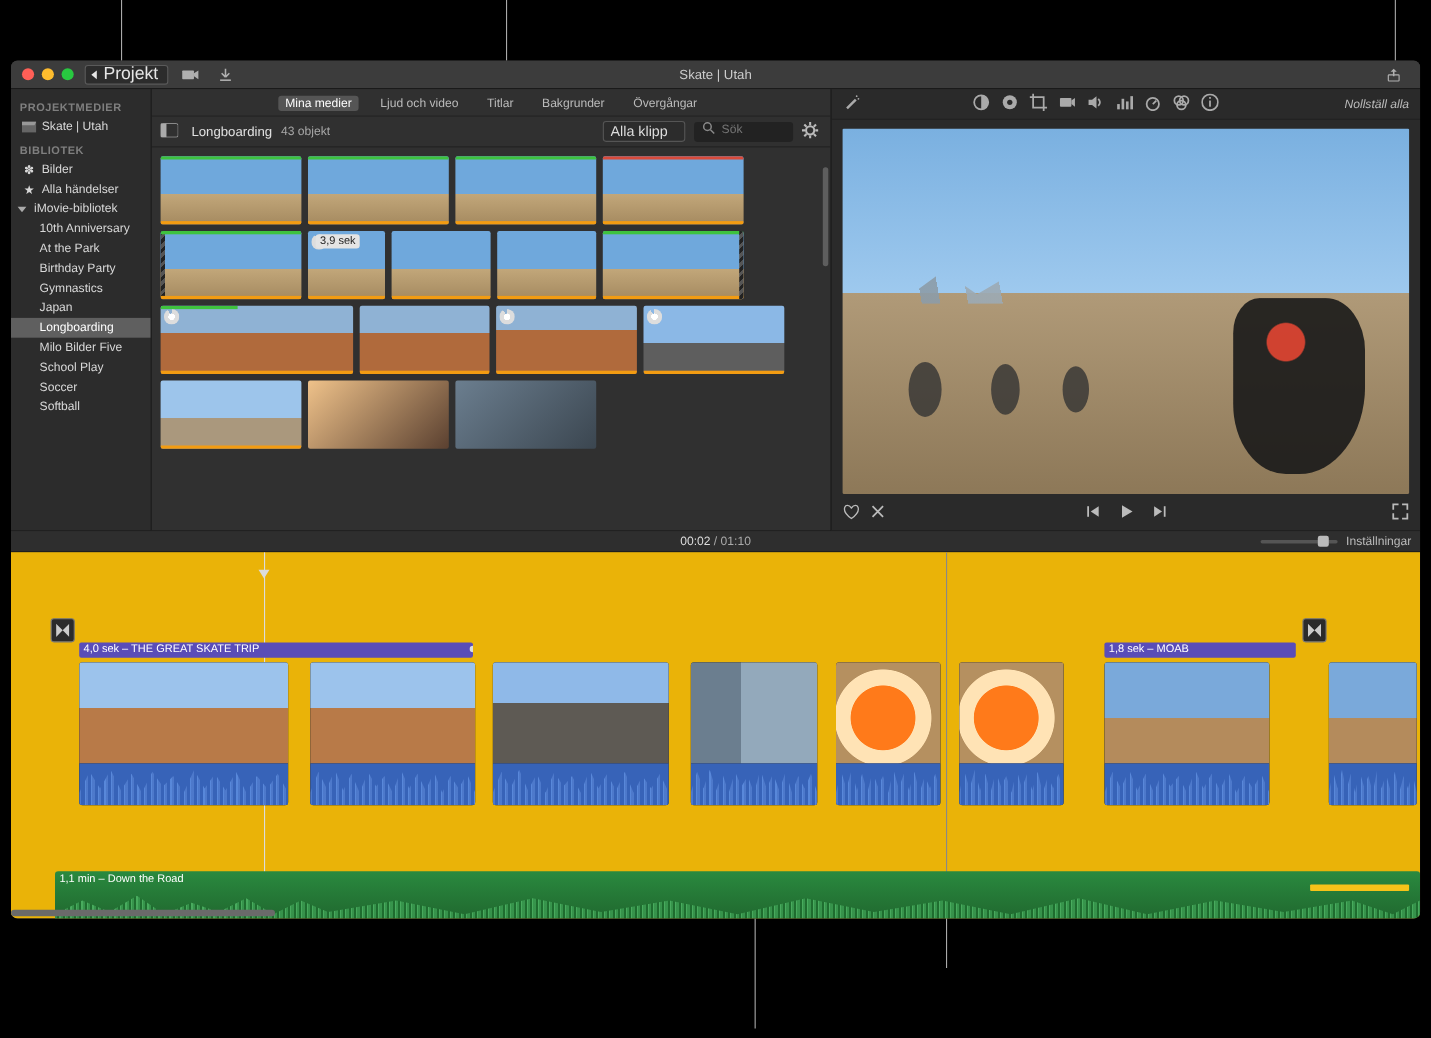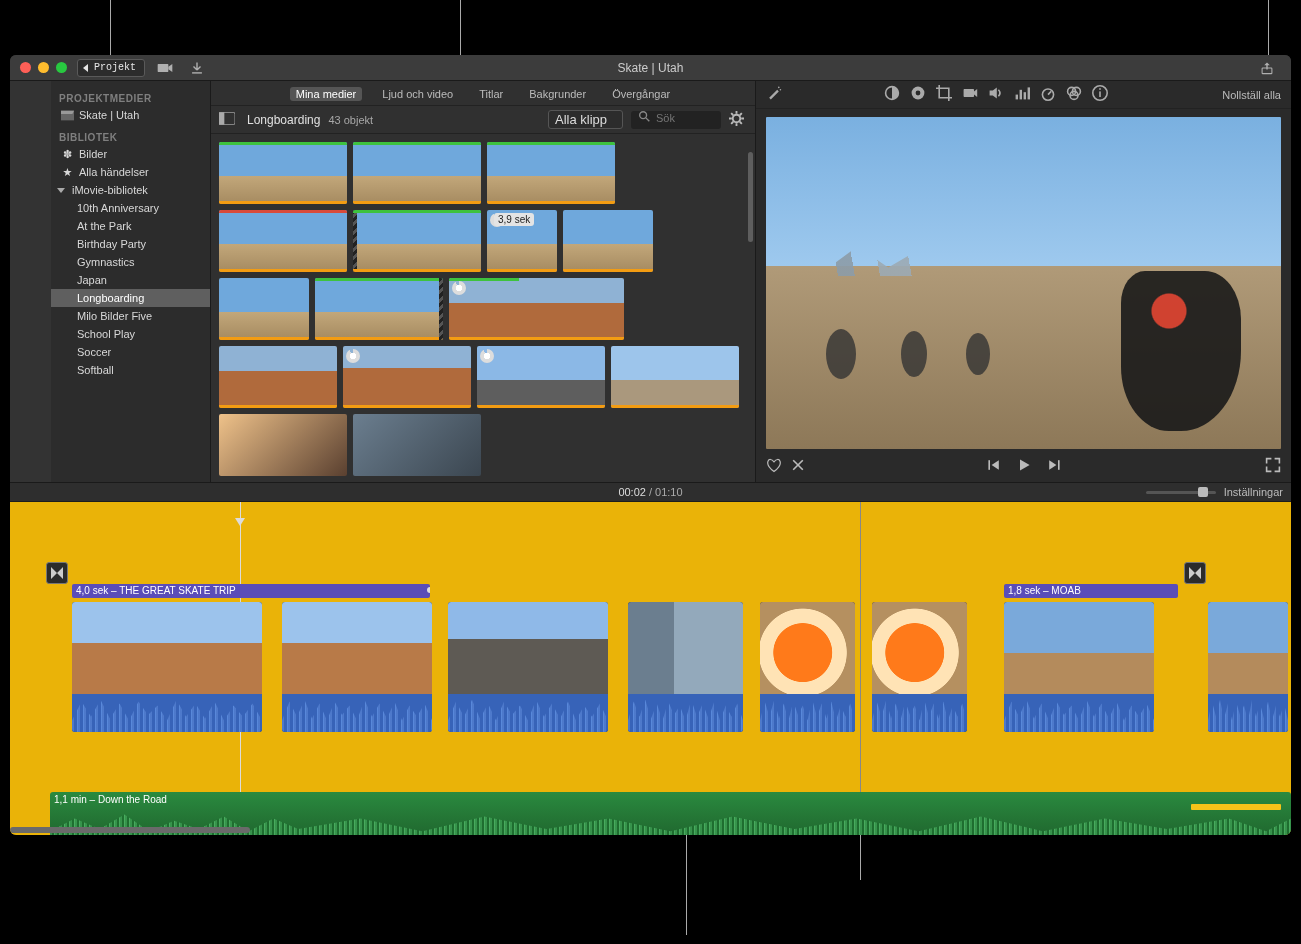--- a/index.html
+++ b/index.html
@@ -68,21 +68,21 @@
     border-bottom: 1px solid #1a1a1a;
   }
   .traffic { display: flex; gap: 7px; padding-left: 10px; }
   .dot { width: 11px; height: 11px; border-radius: 50%; }
   .dot.r { background: #ff5f57; }
   .dot.y { background: #febc2e; }
   .dot.g { background: #28c840; }
   .back-btn {
     margin-left: 10px; height: 18px; padding: 0 8px 0 16px;
     background: #2c2c2c; border: 1px solid #5a5a5a; border-radius: 3px;
-    font-size: 10px; color: var(--fg); position: relative; line-height: 16px; font-family: Liberation Mono, monospace;
+    font-size: 16px; color: var(--fg); position: relative; line-height: 16px;
   }
   .back-btn::before {
     content:''; position:absolute; left:5px; top:4px;
     width:0;height:0;border-top:4px solid transparent;border-bottom:4px solid transparent;
     border-right:5px solid var(--fg);
   }
   .tb-icon {
     width: 24px; height: 20px; margin-left: 8px;
     display:flex;align-items:center;justify-content:center;
   }
@@ -95,27 +95,26 @@
 
   
   .upper {
     display: flex;
     border-bottom: 1px solid #1a1a1a;
     height: 402px;
   }
 
   
   .sidebar {
-    width: 160px;
+    width: 128px;
     background: #2c2c2c;
     padding: 4px 0;
     overflow: hidden;
     font-size: 11px;
     border-right:1px solid #1a1a1a;
-    margin-left:41px;
   }
   .sb-section {
     padding: 8px 8px 2px 8px;
     font-size: 10px; letter-spacing: .5px;
     color: var(--fg-dimmer); font-weight: 600;
   }
   .sb-item {
     padding: 3px 6px 3px 10px;
     display: flex; align-items: center; gap: 5px;
     color: #d8d8d8;
@@ -206,21 +205,21 @@
 
   
   .viewer {
     width: 536px;
     display: flex; flex-direction: column;
     background: #2a2a2a;
     border-left:1px solid #1a1a1a;
   }
   .v-tools {
     display: flex; align-items: center; padding: 4px 10px;
-    gap: 12px; border-bottom: 1px solid #222;
+    gap: 12px; border-bottom: 1px solid #222; font-style: italic;
   }
   .v-tools svg { width: 16px; height: 16px; fill: #aaa; }
   .v-tools .group { display:flex; gap: 10px; }
   .v-tools .reset { margin-left: auto; font-size: 11px; color:#bbb;}
   .v-canvas {
     flex:1; margin: 8px 10px 4px 10px;
     background: linear-gradient(to bottom, #7ab0e0 0%, #9ec9ee 45%, #b09a78 45%, #8d7858 100%);
     position: relative;
     border-radius: 1px;
   }

